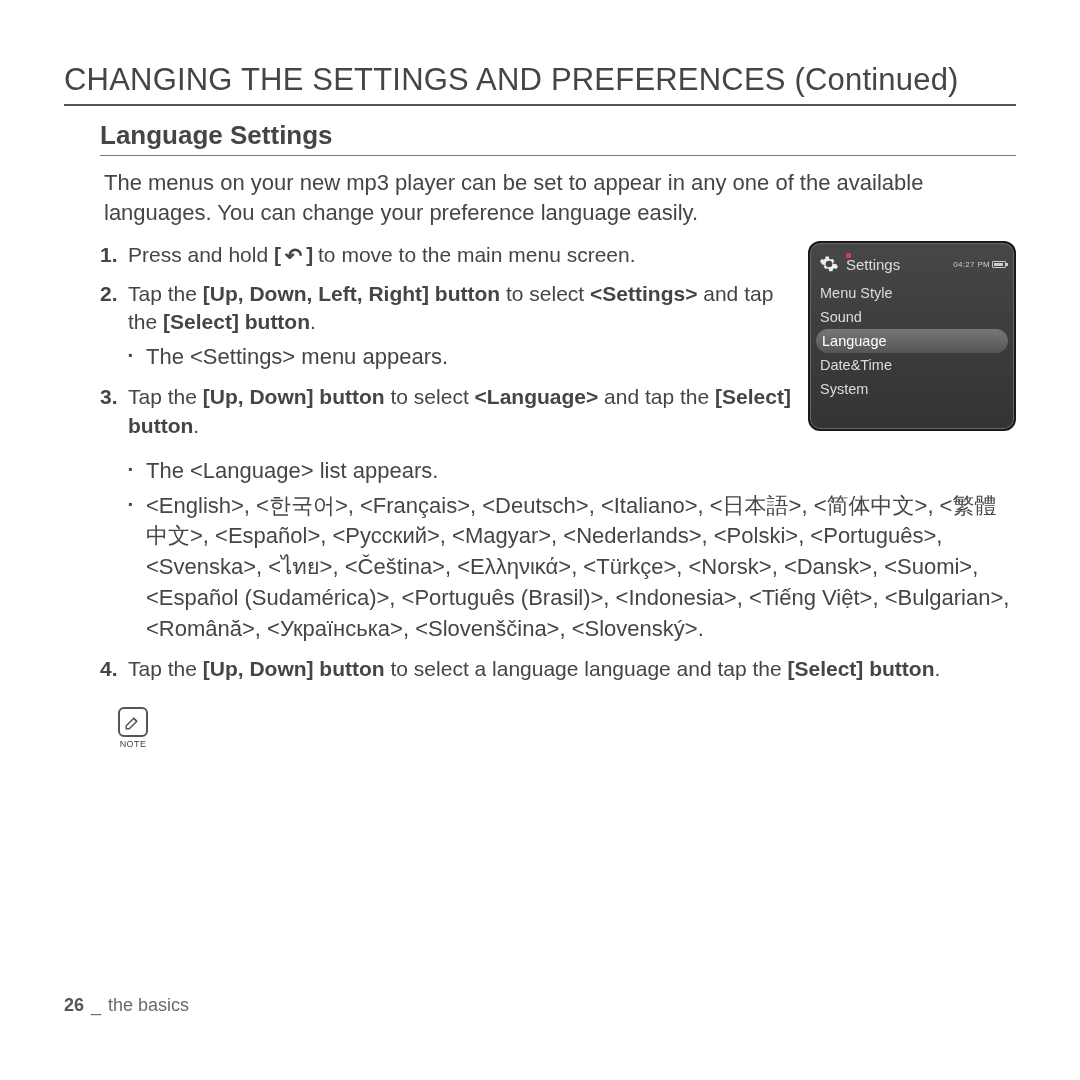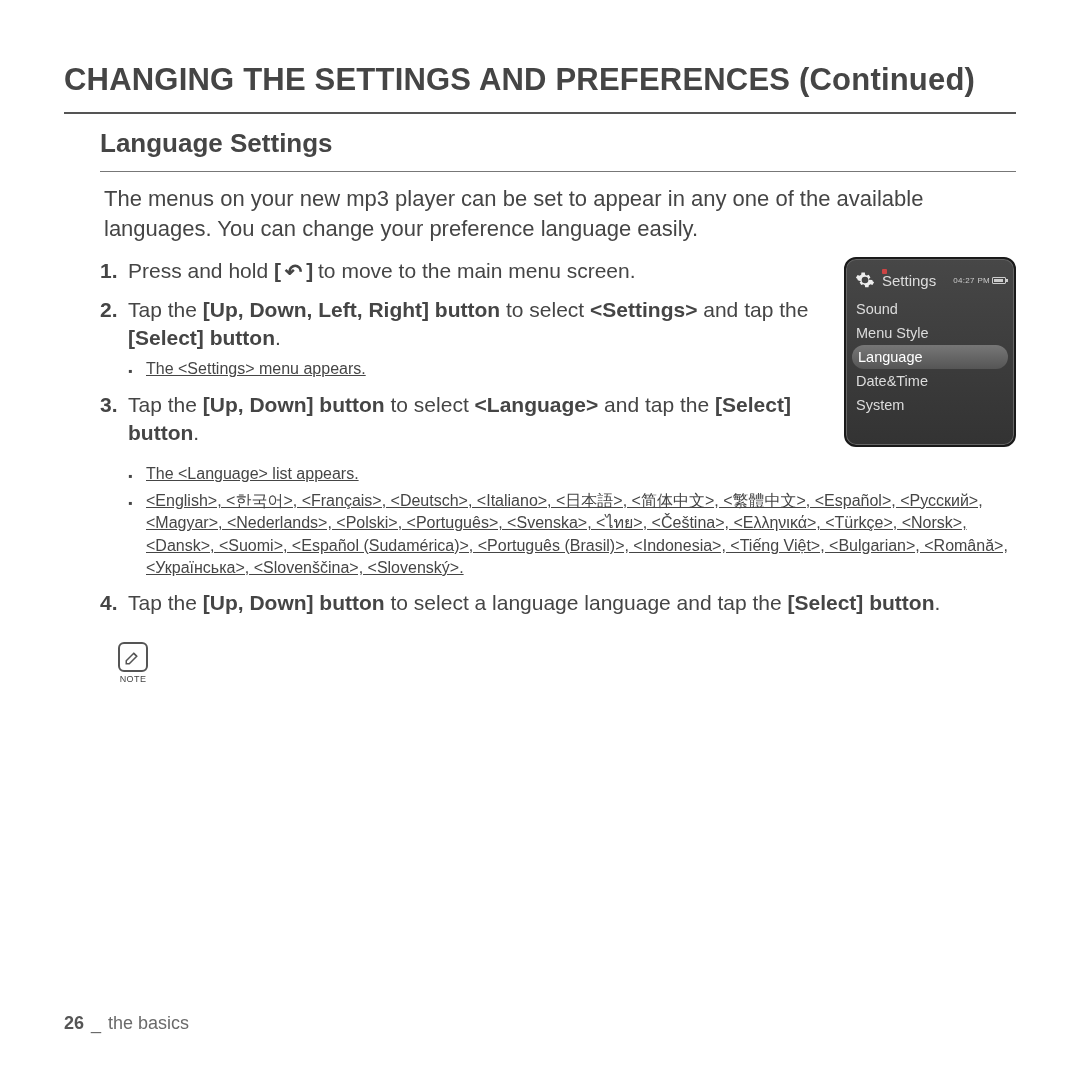--- a/index.html
+++ b/index.html
@@ -6,30 +6,30 @@
   html, body { width: 1080px; height: 1080px; }
   body {
     font-family: Arial, Helvetica, sans-serif;
     color: #454545;
     background: #fff;
     padding: 62px 64px 40px 64px;
     position: relative;
   }
   h1.page-title {
     font-size: 31px;
-    font-weight: 700;
+    font-weight: 400;
     letter-spacing: 0.2px;
-    padding-bottom: 14px;
+    padding-bottom: 6px;
     border-bottom: 2px solid #555;
     margin-bottom: 14px;
   }
   h2.section-title {
     font-size: 26px;
     font-weight: 700;
-    padding-bottom: 12px;
+    padding-bottom: 4px;
     border-bottom: 1.5px solid #777;
     margin: 0 0 12px 36px;
   }
   p.intro {
     font-size: 22px;
     line-height: 1.35;
     margin: 0 0 14px 40px;
   }
   .cols {
     margin-left: 36px;
@@ -58,45 +58,44 @@
   }
   ol.steps > li .lead { }
   ol.steps > li .lead .b { font-weight: 700; }
   ul.sub {
     list-style: none;
     margin-top: 6px;
   }
   ul.sub > li {
     position: relative;
     padding-left: 18px;
-    font-size: 16px;
+    font-size: 22px;
     line-height: 1.4;
     margin-bottom: 4px;
-    text-decoration: underline;
   }
   ul.sub > li::before {
     content: "▪";
     position: absolute;
     left: 0;
     font-size: 12px;
     top: 5px;
   }
   .back-key {
     display: inline-block;
     font-weight: 700;
     letter-spacing: -1px;
   }
   .back-key .glyph {
     display: inline-block;
     transform: translateY(1px);
   }
 
   
   .device {
-    width: 172px;
+    width: 208px;
     background: linear-gradient(180deg,#474747,#333);
     border: 2px solid #1a1a1a;
     border-radius: 12px;
     color: #e6e6e6;
     font-size: 14px;
     padding: 8px 0 28px 0;
     box-shadow: inset 0 0 0 1px #666;
     flex-shrink: 0;
   }
   .device .hdr {
@@ -155,21 +154,21 @@
   }
   .note .badge .box {
     width:30px;height:30px;border:2px solid #555;border-radius:6px;
     display:flex;align-items:center;justify-content:center;
   }
   .note .badge .lbl { font-size:9px; letter-spacing:0.4px; margin-top:2px; color:#444;}
   .note .txt::before { content:"▪ "; font-size:12px; position:relative; top:-2px; }
 
   
   .footer {
-    position:absolute; left:64px; bottom:46px;
+    position:absolute; left:64px; bottom:64px;
     font-size:18px; color:#6a6a6a;
   }
   .footer .pg { font-weight:700; color:#555; }
   .footer .sep { margin: 0 2px; }
 </style>
 </head>
 <body>
 
 <h1 class="page-title">CHANGING THE SETTINGS AND PREFERENCES (Continued)</h1>
 <h2 class="section-title">Language Settings</h2>
@@ -207,22 +206,22 @@
       <span class="dot"></span>
       <span class="title">Settings</span>
       <span class="status">
         <span>04:27 PM</span>
         <span class="batt">
             <span class="fill"></span>
           </span>
       </span>
     </div>
     <ul class="menu">
+      <li>Menu Style</li>
       <li>Sound</li>
-      <li>Menu Style</li>
       <li class="sel">Language</li>
       <li>Date&amp;Time</li>
       <li>System</li>
     </ul>
   </div>
 </div>
 
 <div class="full">
   <div style="padding-left:28px;">
     <ul class="sub">

